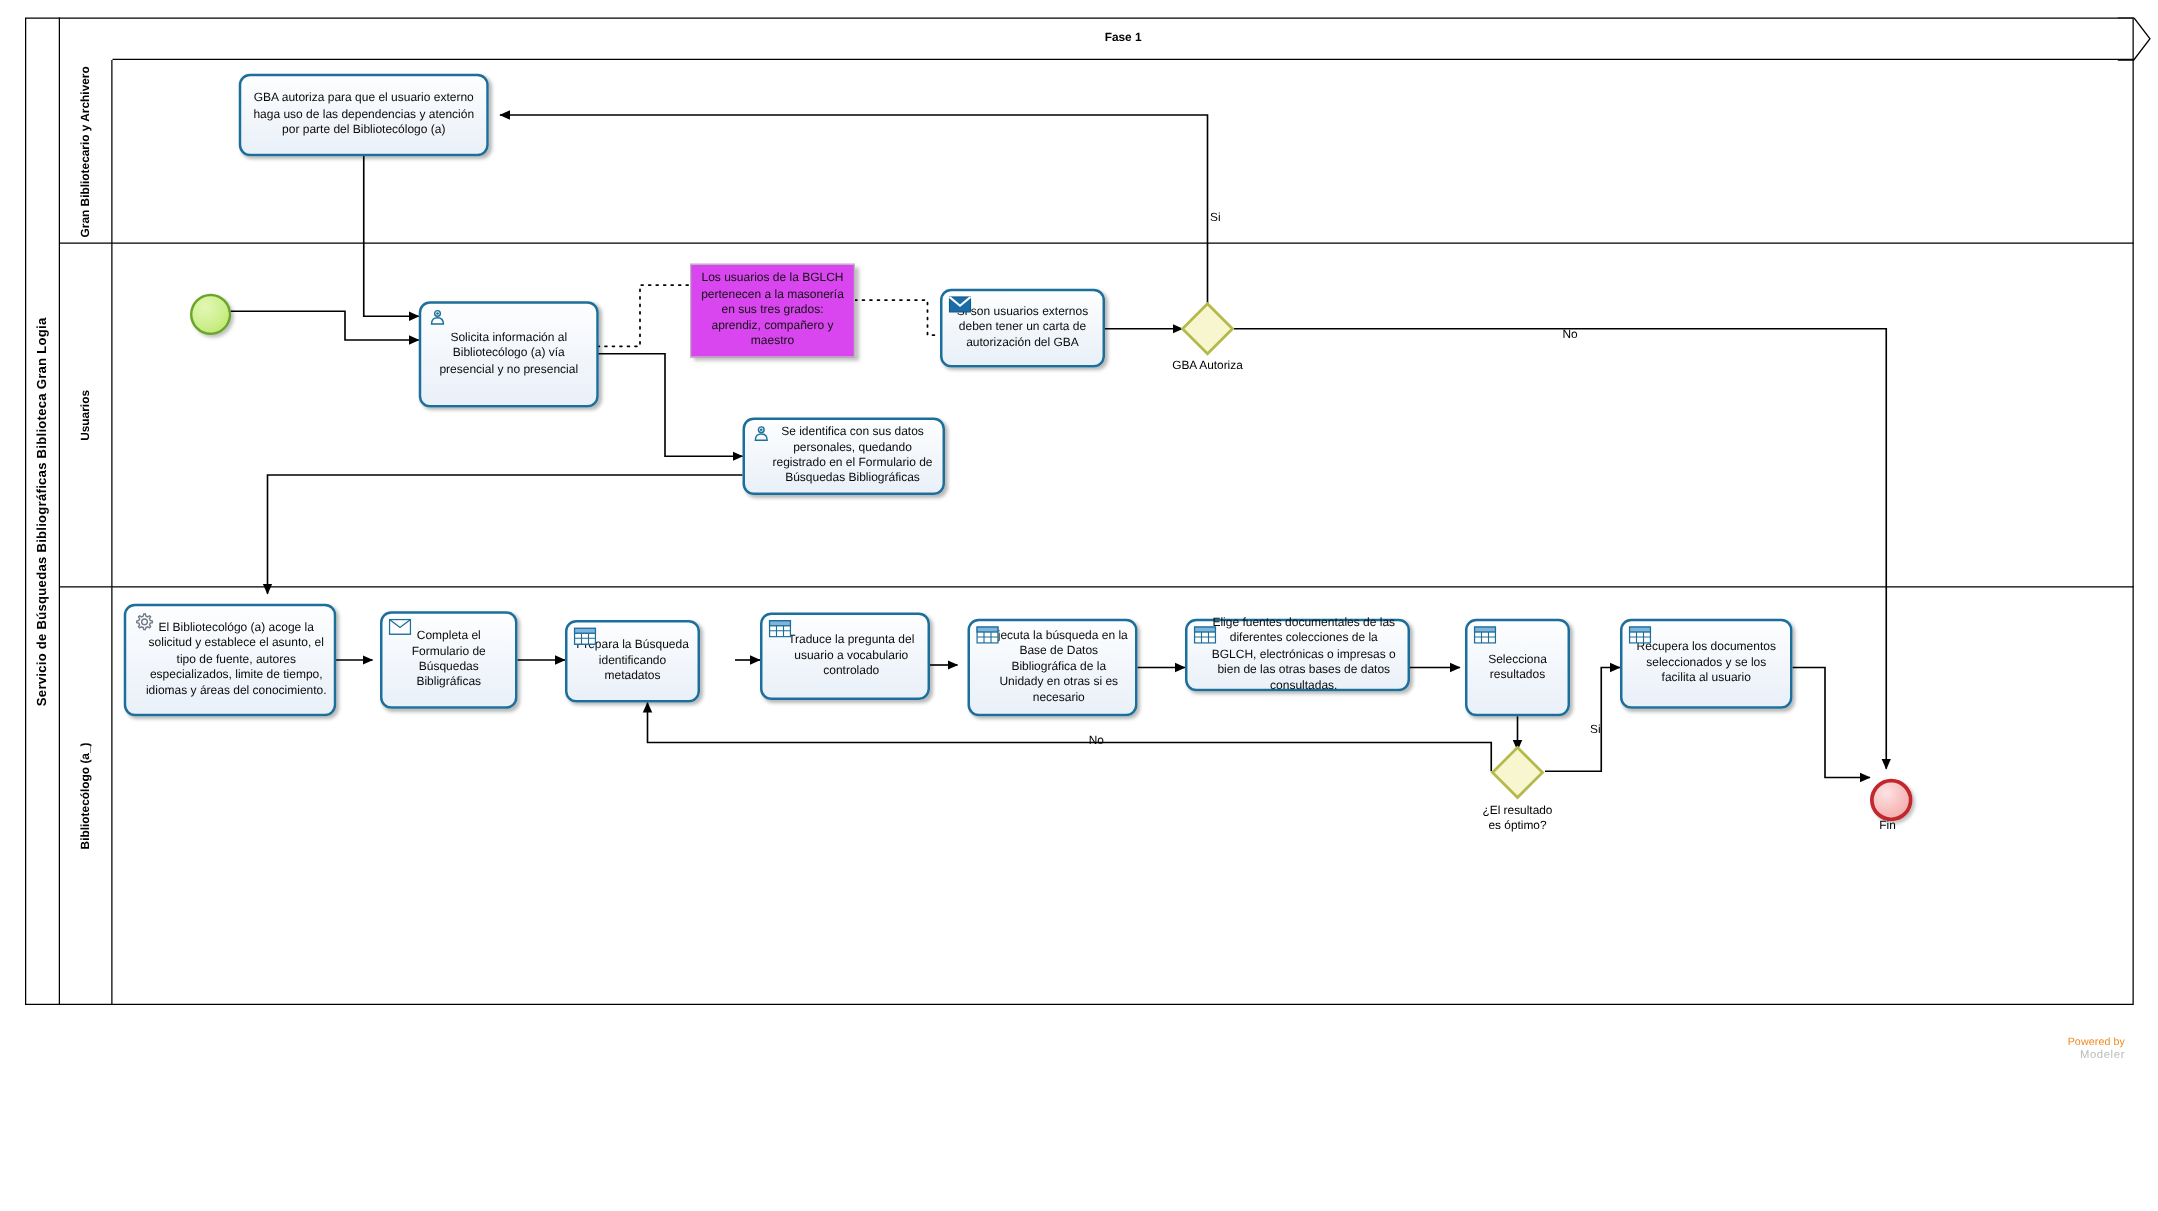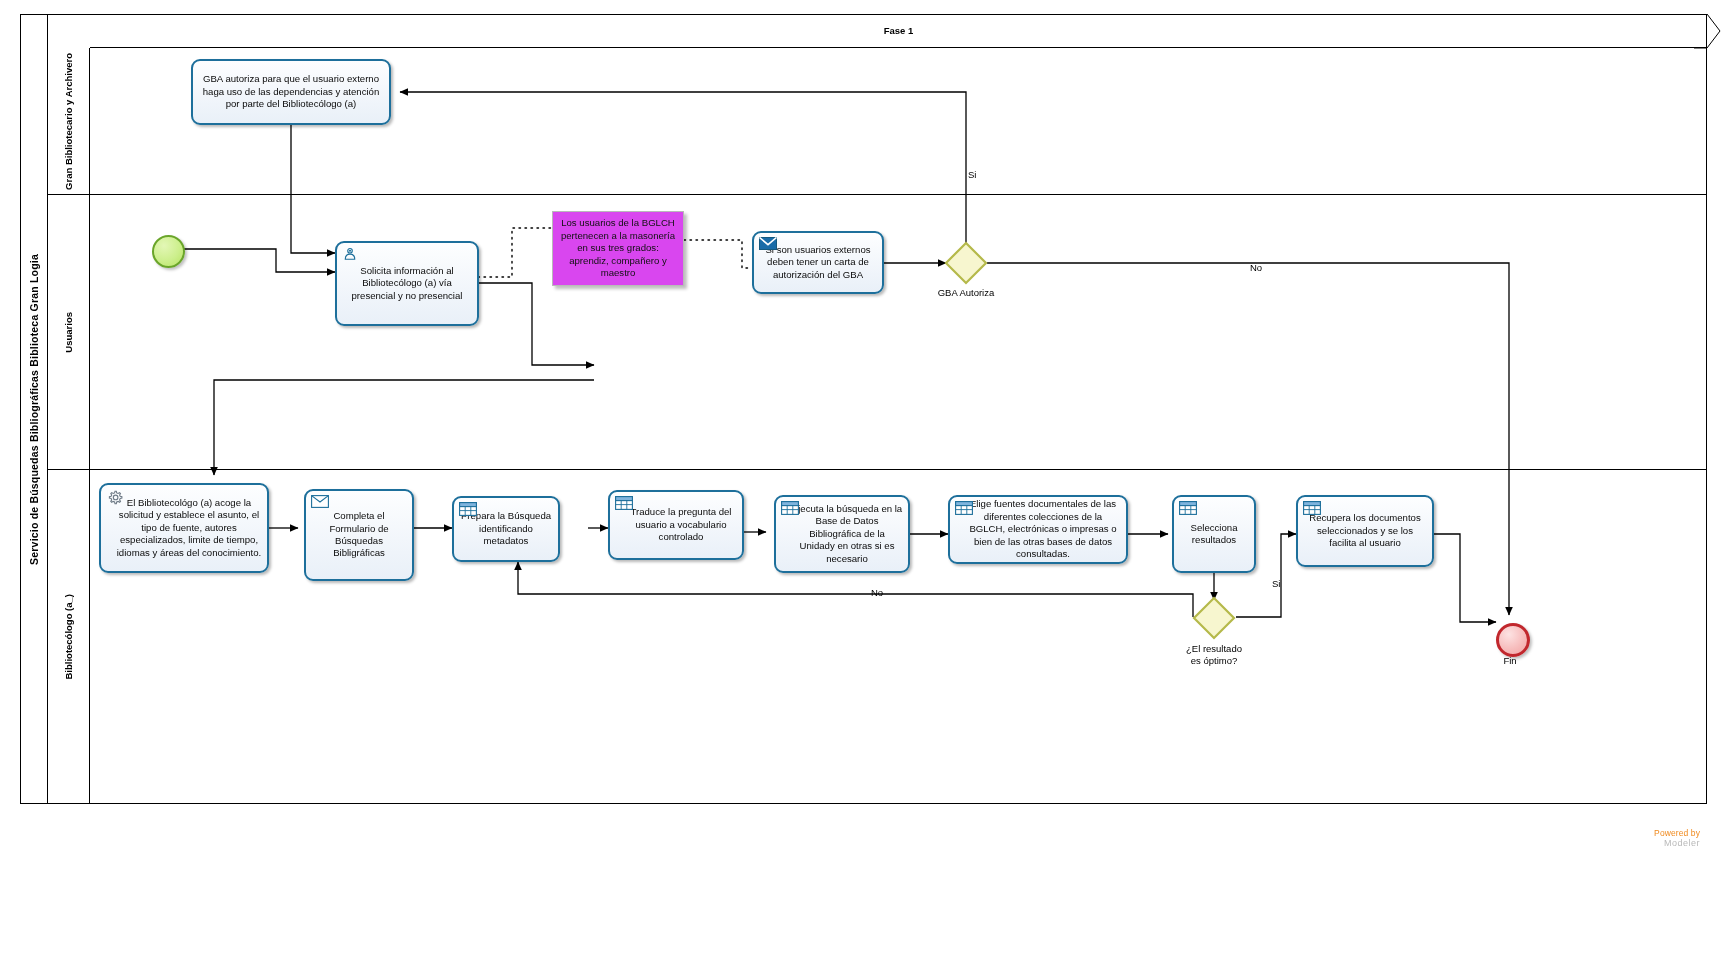--- a/index.html
+++ b/index.html
@@ -161,30 +161,38 @@
   </div>
 
   <div class="task" style="left:752px;top:231px;width:132px;height:63px;">
     <svg class="task-icon" viewBox="0 0 18 14" style="width:18px;height:14px;">
       <rect x="0.5" y="0.5" width="17" height="12" fill="#1a6ca8" stroke="#15597f"></rect>
       <path d="M0.5,0.5 L9,7.6 L17.5,0.5" fill="none" stroke="#ffffff" stroke-width="1.6"></path>
     </svg>
     <span class="txt">Si son usuarios externos deben tener un carta de autorización del  GBA</span>
   </div>
 
+  <div class="task" style="left:594px;top:334px;width:162px;height:62px;">
+    <svg class="task-icon" viewBox="0 0 16 16">
+      <circle cx="8" cy="4.3" r="2.6" fill="none" stroke="#1d6f9b" stroke-width="1.3"></circle>
+      <path d="M2.6,14 C2.6,9.6 5,8.2 8,8.2 C11,8.2 13.4,9.6 13.4,14 z" fill="none" stroke="#1d6f9b" stroke-width="1.3"></path>
+      <circle cx="8" cy="4.3" r="1.2" fill="#1d6f9b"></circle>
+    </svg>
+    <span class="txt" style="padding-left:14px;">Se identifica con sus datos personales, quedando registrado en el Formulario de Búsquedas Bibliográficas</span>
+  </div>
 
   <div class="task" style="left:99px;top:483px;width:170px;height:90px;">
     <svg class="task-icon" viewBox="0 0 18 18" style="width:18px;height:18px;">
       <path d="M9,2.2 L10.3,2.2 L10.7,3.9 L12.1,4.5 L13.6,3.6 L14.5,4.5 L13.6,6 L14.2,7.4 L15.9,7.8 L15.9,9.1 L14.2,9.5 L13.6,10.9 L14.5,12.4 L13.6,13.3 L12.1,12.4 L10.7,13 L10.3,14.7 L9,14.7 L8.6,13 L7.2,12.4 L5.7,13.3 L4.8,12.4 L5.7,10.9 L5.1,9.5 L3.4,9.1 L3.4,7.8 L5.1,7.4 L5.7,6 L4.8,4.5 L5.7,3.6 L7.2,4.5 L8.6,3.9 z" fill="none" stroke="#6e7a86" stroke-width="1.1"></path>
       <circle cx="9.6" cy="8.45" r="2.3" fill="none" stroke="#6e7a86" stroke-width="1.1"></circle>
     </svg>
     <span class="txt" style="padding-left:10px;">El Bibliotecológo (a) acoge la solicitud y establece el asunto, el tipo de fuente, autores especializados, limite de tiempo, idiomas y áreas del conocimiento.</span>
   </div>
 
-  <div class="task" style="left:304px;top:489px;width:110px;height:92px;">
+  <div class="task" style="left:304px;top:489px;width:110px;height:78px;">
     <svg class="task-icon" viewBox="0 0 18 13" style="width:18px;height:13px;">
       <rect x="0.6" y="0.6" width="16.8" height="11.8" fill="#ffffff" stroke="#1d6f9b" stroke-width="1.1"></rect>
       <path d="M0.6,0.6 L9,7 L17.4,0.6" fill="none" stroke="#1d6f9b" stroke-width="1.1"></path>
     </svg>
     <span class="txt">Completa el Formulario de Búsquedas Bibligráficas</span>
   </div>
 
   <div class="task" style="left:452px;top:496px;width:108px;height:66px;">
     <svg class="task-icon" viewBox="0 0 18 14" style="width:18px;height:14px;">
       <rect x="0.6" y="0.6" width="16.8" height="12.8" fill="#ffffff" stroke="#1d6f9b" stroke-width="1.1"></rect>
@@ -205,21 +213,21 @@
 
   <div class="task" style="left:774px;top:495px;width:136px;height:78px;">
     <svg class="task-icon" viewBox="0 0 18 14" style="width:18px;height:14px;">
       <rect x="0.6" y="0.6" width="16.8" height="12.8" fill="#ffffff" stroke="#1d6f9b" stroke-width="1.1"></rect>
       <rect x="0.6" y="0.6" width="16.8" height="4" fill="#7fb4dd" stroke="#1d6f9b" stroke-width="1.1"></rect>
       <path d="M0.6,8.6 L17.4,8.6 M6.2,4.6 L6.2,13.4 M11.8,4.6 L11.8,13.4" stroke="#1d6f9b" stroke-width="0.9"></path>
     </svg>
     <span class="txt" style="padding-left:10px;">Ejecuta la búsqueda en la Base de Datos Bibliográfica de la Unidady en otras si es necesario</span>
   </div>
 
-  <div class="task" style="left:948px;top:495px;width:180px;height:69px;">
+  <div class="task" style="left:948px;top:495px;width:180px;height:58px;">
     <svg class="task-icon" viewBox="0 0 18 14" style="width:18px;height:14px;">
       <rect x="0.6" y="0.6" width="16.8" height="12.8" fill="#ffffff" stroke="#1d6f9b" stroke-width="1.1"></rect>
       <rect x="0.6" y="0.6" width="16.8" height="4" fill="#7fb4dd" stroke="#1d6f9b" stroke-width="1.1"></rect>
       <path d="M0.6,8.6 L17.4,8.6 M6.2,4.6 L6.2,13.4 M11.8,4.6 L11.8,13.4" stroke="#1d6f9b" stroke-width="0.9"></path>
     </svg>
     <span class="txt" style="padding-left:10px;">Elige fuentes documentales de las diferentes colecciones de la BGLCH, electrónicas o impresas o bien de las otras bases de datos consultadas.</span>
   </div>
 
   <div class="task" style="left:1172px;top:495px;width:84px;height:78px;">
     <svg class="task-icon" viewBox="0 0 18 14" style="width:18px;height:14px;">

